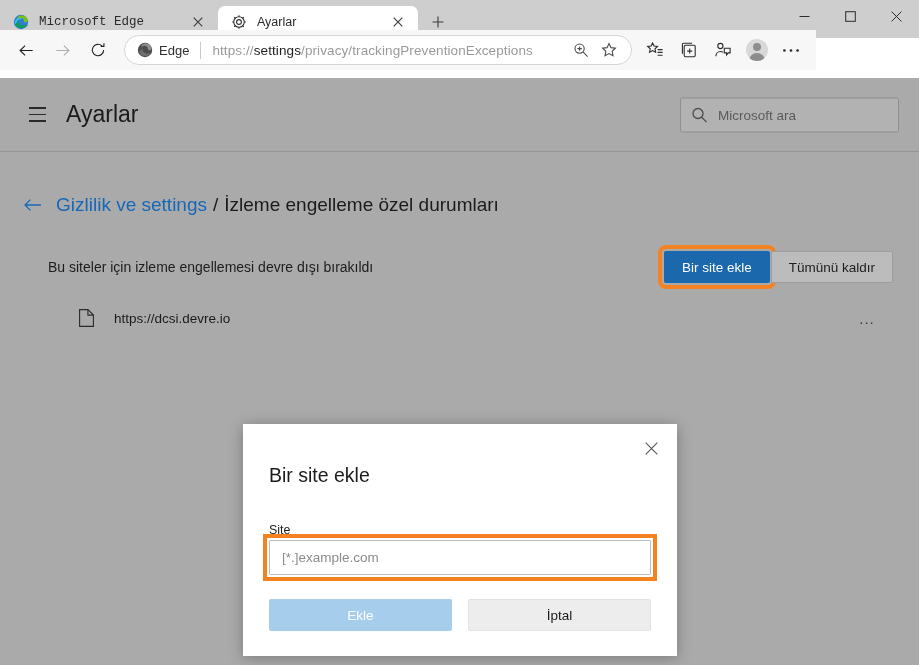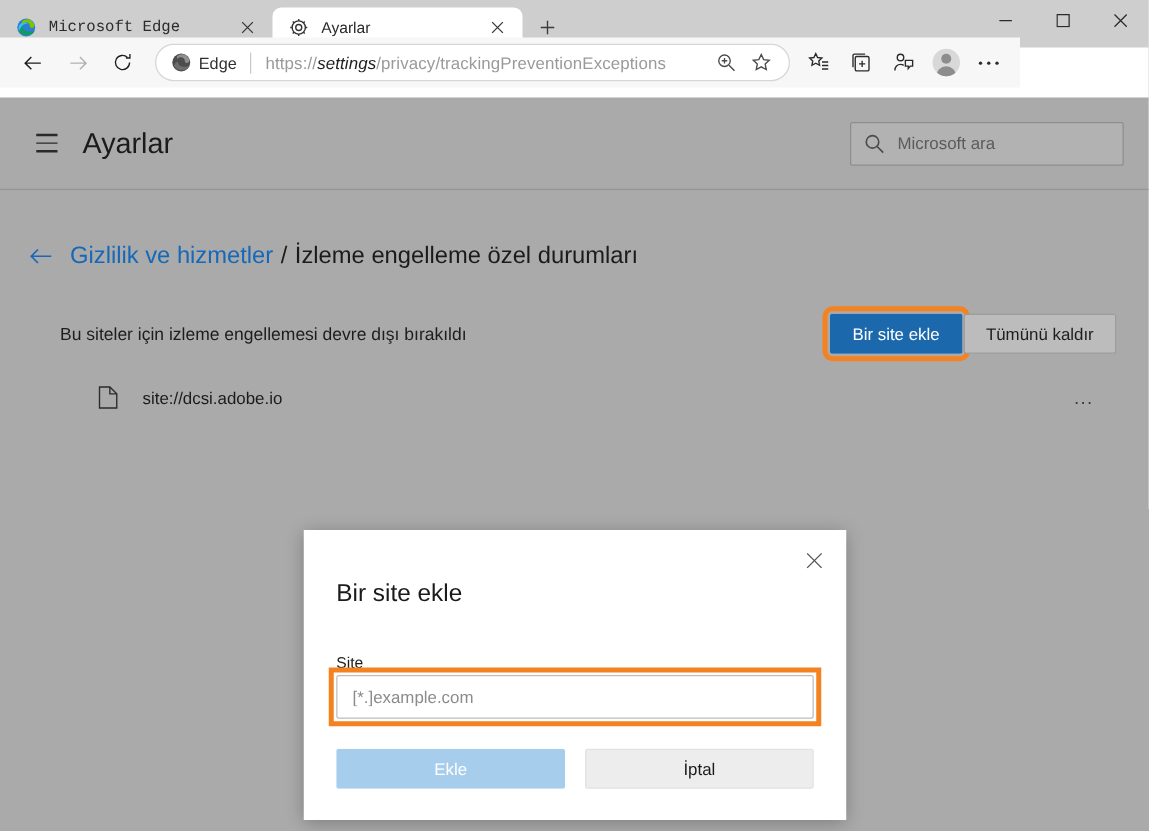--- a/index.html
+++ b/index.html
@@ -58,21 +58,21 @@
     flex: 1 1 auto; height: 30px; margin: 0 6px 0 8px;
     background: #ffffff; border: 1px solid #d6d6d6; border-radius: 15px;
     display: flex; align-items: center; padding: 0 8px 0 12px;
     min-width: 0;
   }
   .edge-badge { display: flex; align-items: center; flex: 0 0 auto; }
   .edge-badge-label { font-size: 13px; color: #303030; margin-left: 6px; }
   .omni-sep { width: 1px; height: 17px; background: #c9c9c9; margin: 0 11px; flex:0 0 1px;}
   .omni-url { font-size: 13.5px; color: #9a9a9a; white-space: nowrap;
               overflow: hidden; flex: 1 1 auto; letter-spacing: .1px; }
-  .omni-url b { color: #1f1f1f; font-weight: 400; font-style: italic; }
+  .omni-url b { color: #1f1f1f; font-weight: 400; }
   .omni-icon { width: 28px; height: 28px; flex: 0 0 28px; display: flex;
                align-items: center; justify-content: center; color: #444; }
   .tb-icon { width: 34px; height: 32px; flex: 0 0 34px; display: flex;
              align-items: center; justify-content: center; color: #2b2b2b; }
   .avatar-wrap { width: 34px; height: 32px; flex:0 0 34px; display:flex;
                  align-items:center; justify-content:center; }
   .avatar {
     width: 22px; height: 22px; border-radius: 50%;
     background: #d8d8d8; position: relative; overflow: hidden;
   }
@@ -336,41 +336,41 @@
   </div>
 
   <div class="content">
 
     <div class="breadcrumb">
       <span class="bc-back">
         <svg width="20" height="16" viewBox="0 0 20 16" fill="none" stroke="#1668b8" stroke-width="1.3">
           <path d="M18 8H2M7.4 2.6L2 8l5.4 5.4"></path>
         </svg>
       </span>
-      <span class="bc-link">Gizlilik ve hizmetler</span>
+      <span class="bc-link">Gizlilik ve settings</span>
       <span class="bc-sep">/</span>
       <span class="bc-cur">İzleme engelleme özel durumları</span>
     </div>
 
     <div class="section-row">
       <span class="section-label">Bu siteler için izleme engellemesi devre dışı bırakıldı</span>
       <span class="btn-group">
         <span class="btn btn-primary hl-box">Bir site ekle</span>
         <span class="btn btn-secondary">Tümünü kaldır</span>
       </span>
     </div>
 
     <div class="site-row">
       <span class="site-ico">
         <svg width="17" height="20" viewBox="0 0 17 20" fill="none" stroke="#2b2b2b" stroke-width="1.1">
           <path d="M1.6 1.6h8.3l5.5 5.5v11.3H1.6z"></path>
           <path d="M9.9 1.6v5.5h5.5"></path>
         </svg>
       </span>
-      <span class="site-name">site://dcsi.adobe.io</span>
+      <span class="site-name">https://dcsi.devre.io</span>
       <span class="site-more">...</span>
     </div>
 
   </div>
 </div>
 
 <div class="dialog">
   <div class="dlg-close">
     <svg width="13" height="13" viewBox="0 0 13 13">
         <path d="M0.7 0.7 L12.3 12.3 M12.3 0.7 L0.7 12.3" stroke="currentColor" stroke-width="1.1" fill="none"></path>

